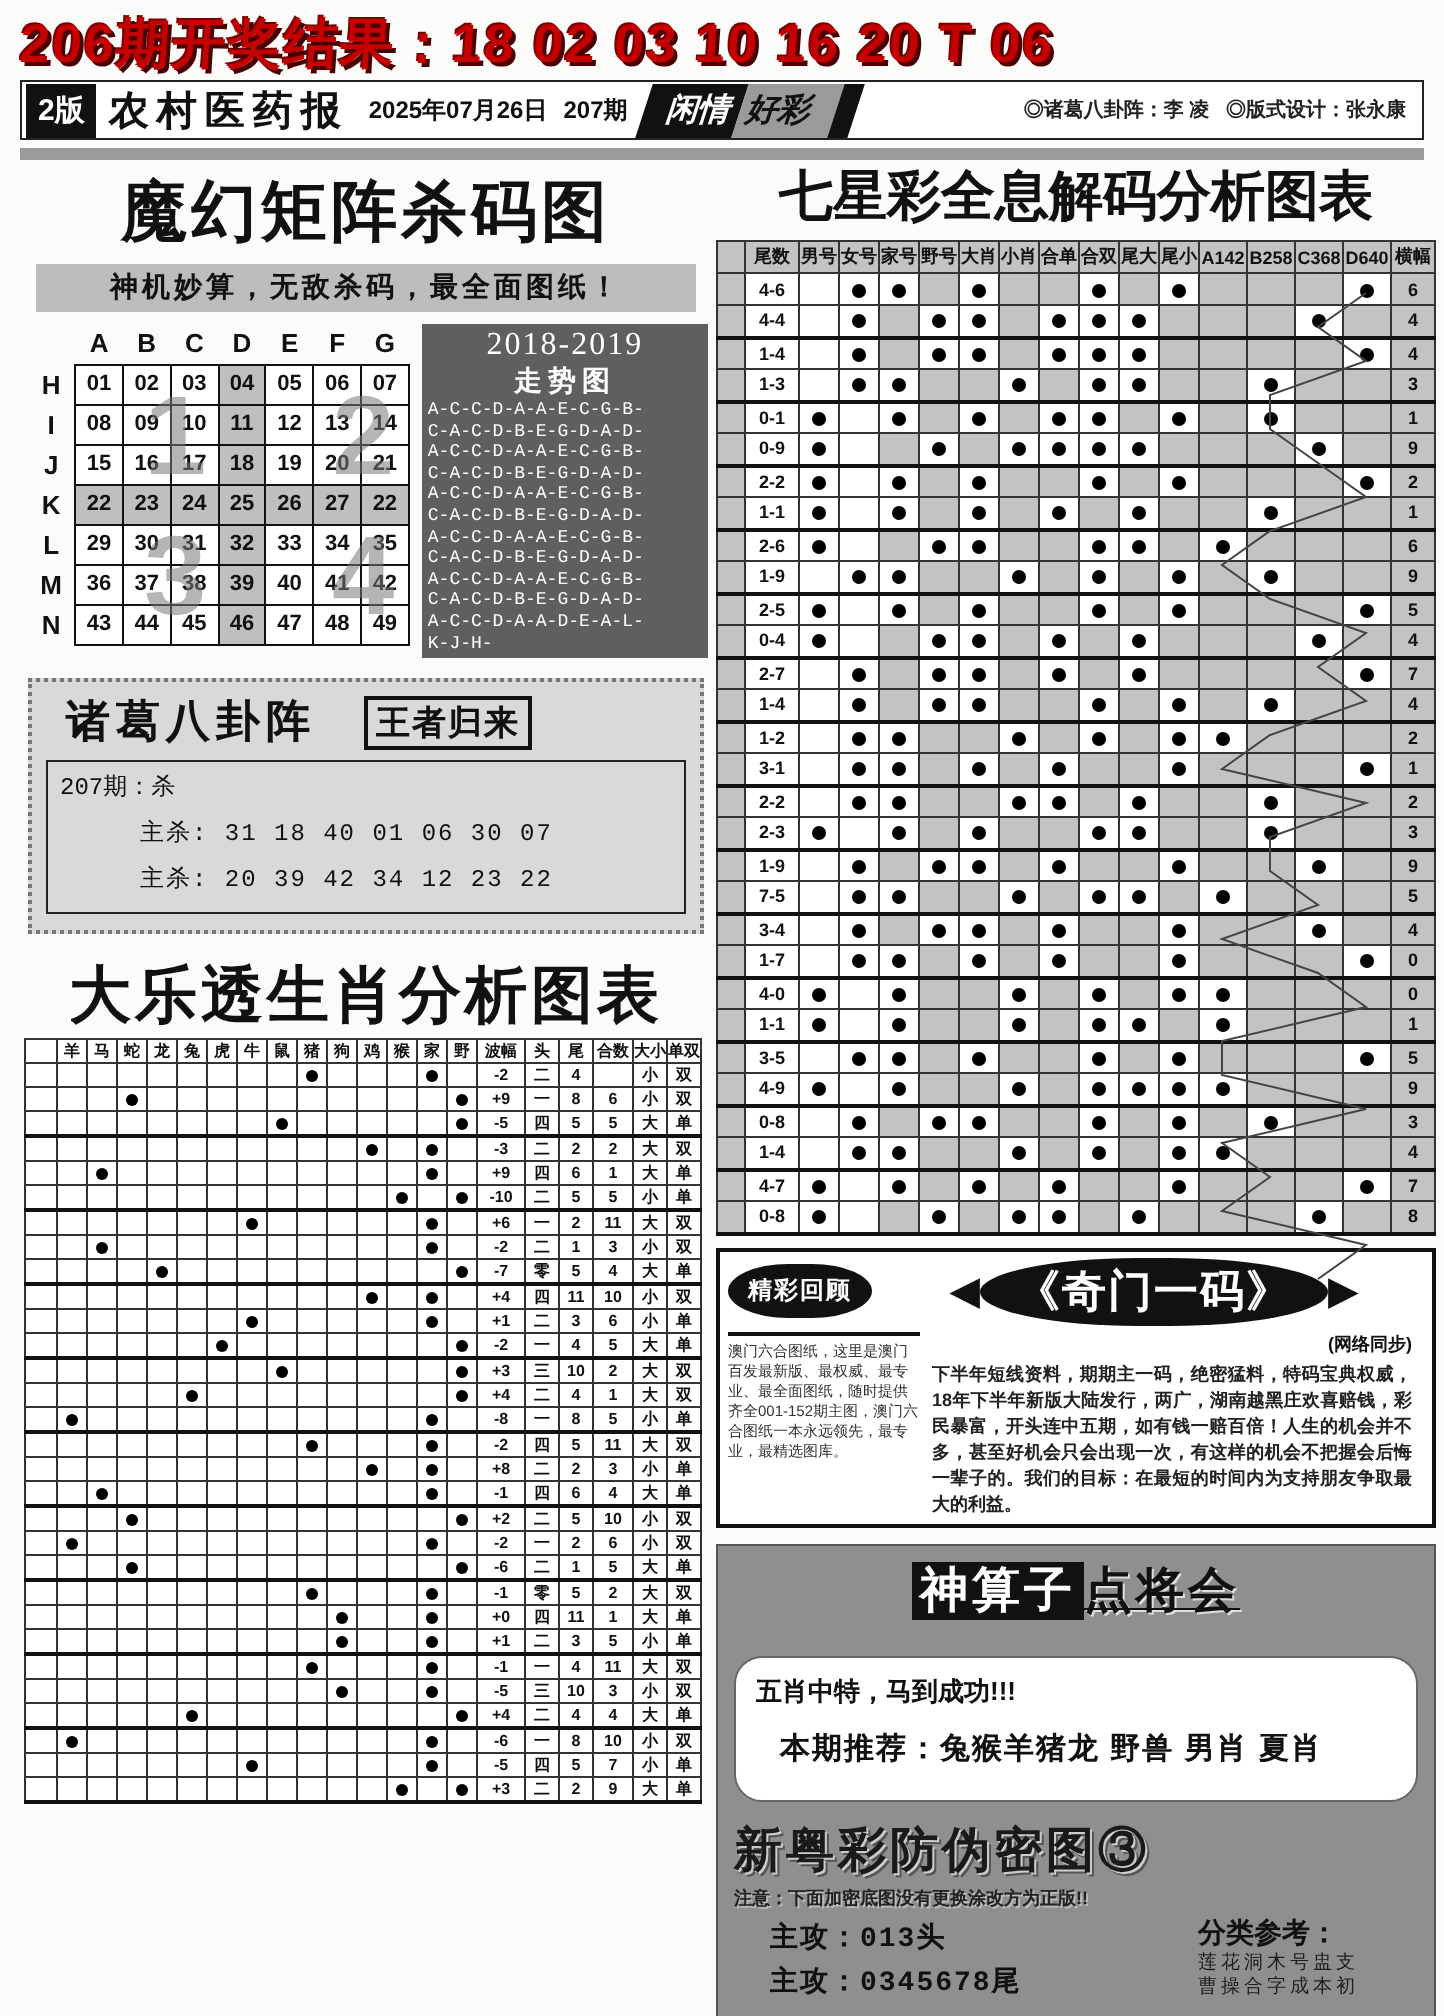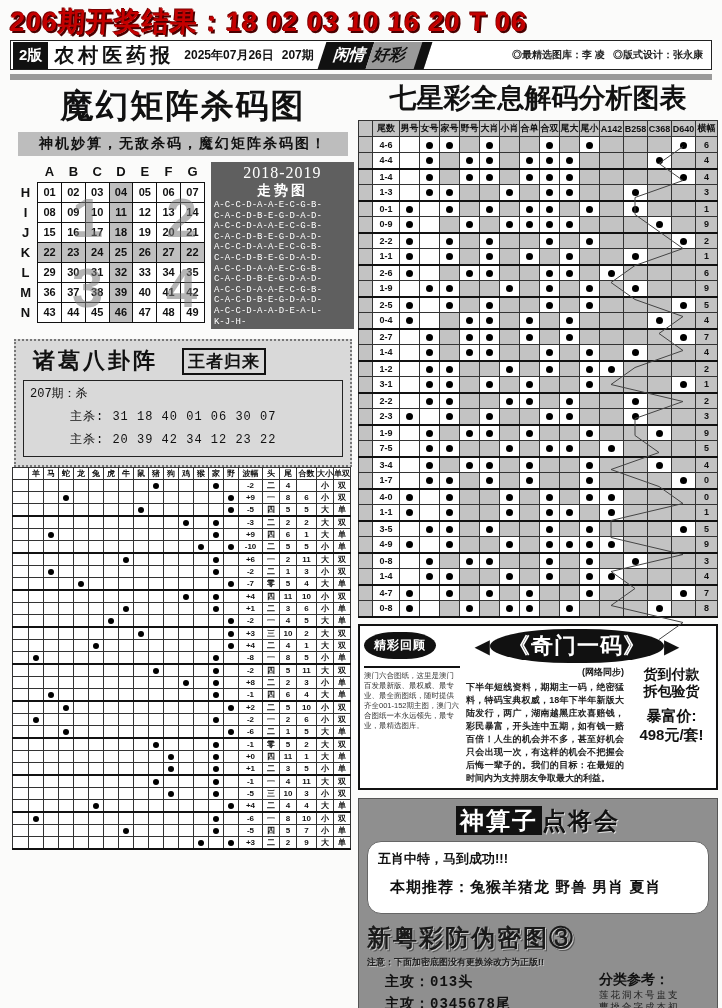--- a/index.html
+++ b/index.html
@@ -80,21 +80,21 @@
   .q-main { flex:1; padding:0 6px; }
   .q-sync { text-align:right; font-size:9px; font-weight:bold; }
   .q-text { font-size:9px; line-height:1.45; text-align:justify; margin-top:2px; font-weight:bold; color:#222; }
   .q-pay { width:82px; border-left:1px solid #fff; text-align:center; }
   .q-pay .p1 { font-size:14px; font-weight:bold; line-height:1.25; }
   .q-pay .p2 { font-size:15px; font-weight:bold; margin-top:6px; }
   .q-pay .p3 { font-size:15px; font-weight:bold; }
 
   
   .shensuan { margin-top:8px; border:1px solid #555; background:#8f8f8f; padding:6px 8px 4px 8px; height:256px; position:relative; }
-  .ss-title { text-align:center; margin-bottom:4px; }
+  .ss-title { text-align:center; margin-bottom:17px;text-decoration:underline; }
   .ss-title .b { background:#111; color:#fff; font-size:24px; font-weight:bold; padding:1px 4px; letter-spacing:2px; }
   .ss-title .r { color:#111; font-size:24px; font-weight:bold; letter-spacing:2px; text-shadow:1px 1px 0 #ddd; }
   .ss-panel { background:#fff; border-radius:14px; padding:8px 10px 16px 10px; border:1px solid #666; }
   .ss-l1 { font-size:13px; font-weight:bold; }
   .ss-l2 { font-size:15px; font-weight:bold; margin:10px 0 0 12px; letter-spacing:1px; }
   .ss-sub { margin-top:8px; font-size:24px; font-weight:bold; letter-spacing:2px; color:#1a1a1a; text-shadow:1px 1px 0 #ccc,2px 2px 0 #555; }
   .ss-note { font-size:9px; font-weight:bold; color:#222; text-shadow:1px 1px 0 #bbb; margin-top:2px; }
   .ss-cols { display:flex; }
   .ss-main { flex:1; font-family:"Liberation Mono",monospace; }
   .ss-atk { font-size:14px; font-weight:bold; margin:4px 0 0 18px; letter-spacing:1px; }
@@ -112,29 +112,29 @@
   <div class="masthead">
     <span class="edition">2版</span>
     <span class="paper-name">农村医药报</span>
     <span class="date-issue">2025年07月26日</span>
     <span class="date-issue">207期</span>
     <span class="flag">
       <span class="fl-black">闲情</span>
       <span class="fl-grey">好彩</span>
     </span>
     <span class="credits">
-      <span>◎最精选图库：李 凌</span>&nbsp;&nbsp;
+      <span>◎诸葛八卦阵：李 凌</span>&nbsp;&nbsp;
       <span>◎版式设计：张永康</span>
     </span>
   </div>
   <div class="grey-rule"></div>
 
   <div class="col-left">
     <div class="big-title t1">魔幻矩阵杀码图</div>
-    <div class="slogan">神机妙算，无敌杀码，魔幻矩阵杀码图！</div>
+    <div class="slogan">神机妙算，无敌杀码，最全面图纸！</div>
 
     <div class="matrix-wrap">
       <div class="matrix-area">
         <table class="matrix" id="matrixTable">
             <tbody>
               <tr>
                 <th class="hd"></th>
                 <th class="hd">A</th>
                 <th class="hd">B</th>
                 <th class="hd">C</th>
@@ -245,20 +245,21 @@
         <span class="zhuge-title">诸葛八卦阵</span>
         <span class="zhuge-badge">王者归来</span>
       </div>
       <div class="zhuge-inner">
         <div>207期：杀</div>
         <div class="k">主杀: 31 18 40 01 06 30 07</div>
         <div class="k">主杀: 20 39 42 34 12 23 22</div>
       </div>
     </div>
 
+    <div class="big-title t3" style="margin-top:10px">大乐透生肖分析图表</div>
     <table class="grid dlt" id="dltTable">
         <colgroup>
           <col style="width:16px">
           <col style="width:15px">
           <col style="width:15px">
           <col style="width:15px">
           <col style="width:15px">
           <col style="width:15px">
           <col style="width:15px">
           <col style="width:15px">
@@ -1623,26 +1624,20 @@
           <span class="q-title">《奇门一码》</span>
           <span class="q-arrow">▶</span>
         </span>
       </div>
       <div class="qimen-body">
         <div class="q-note">澳门六合图纸，这里是澳门百发最新版、最权威、最专业、最全面图纸，随时提供齐全001-152期主图，澳门六合图纸一本永远领先，最专业，最精选图库。</div>
         <div class="q-main">
           <div class="q-sync">(网络同步)</div>
           <div class="q-text">下半年短线资料，期期主一码，绝密猛料，特码宝典权威，18年下半年新版大陆发行，两广，湖南越黑庄欢喜赔钱，彩民暴富，开头连中五期，如有钱一赔百倍！人生的机会并不多，甚至好机会只会出现一次，有这样的机会不把握会后悔一辈子的。我们的目标：在最短的时间内为支持朋友争取最大的利益。</div>
         </div>
-        <div class="q-pay">
-          <div class="p1">货到付款</div>
-          <div class="p1">拆包验货</div>
-          <div class="p2">暴富价:</div>
-          <div class="p3">498元/套!</div>
-        </div>
       </div>
     </div>
 
     <div class="shensuan">
       <div class="ss-title">
         <span class="b">神算子</span><span class="r">点将会</span>
       </div>
       <div class="ss-panel">
         <div class="ss-l1">五肖中特，马到成功!!!</div>
         <div class="ss-l2">本期推荐：兔猴羊猪龙 野兽 男肖 夏肖</div>

